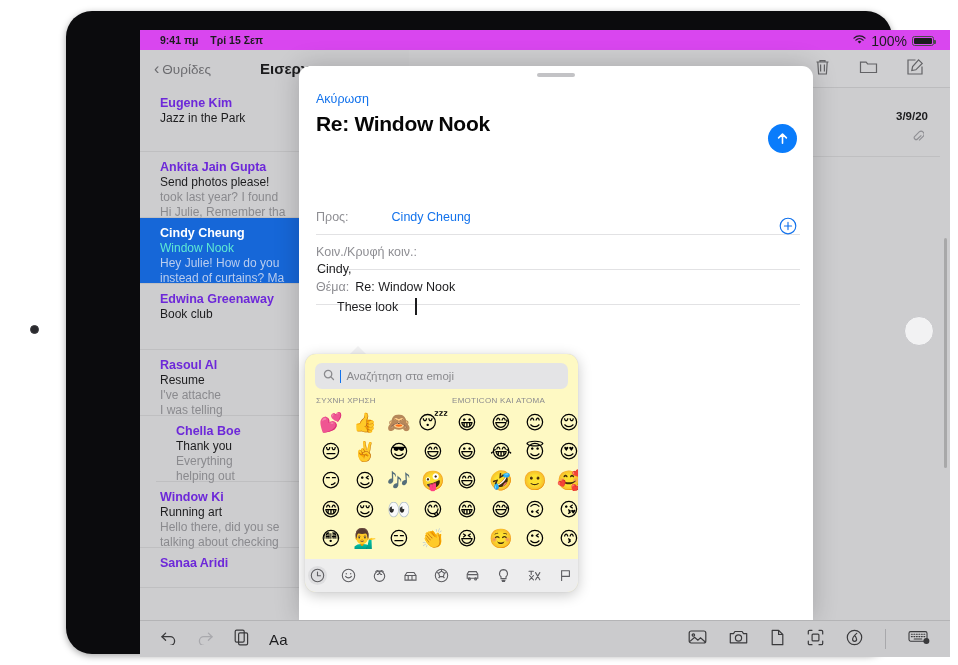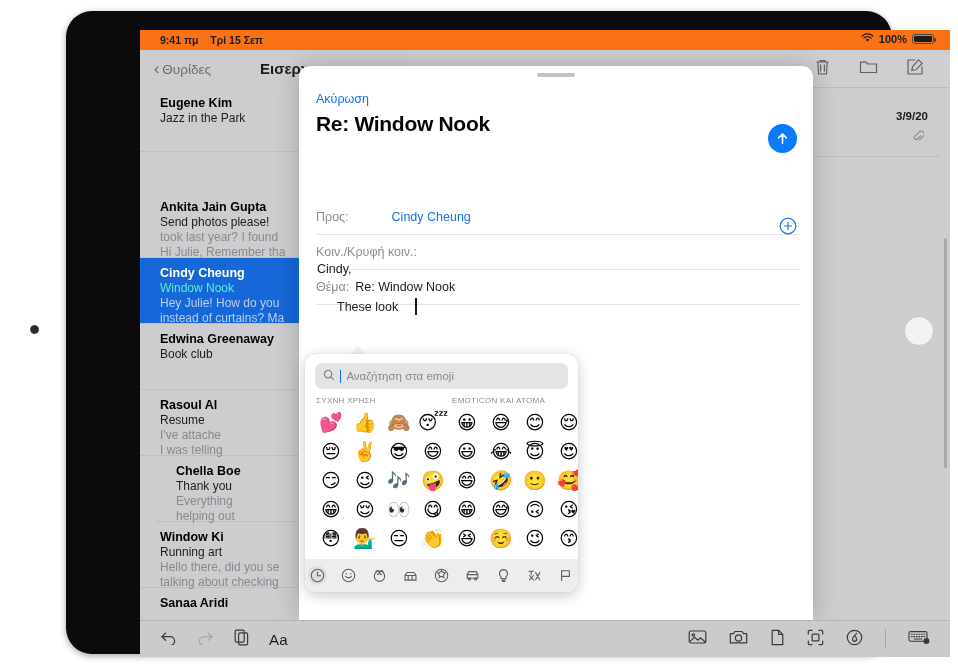--- a/index.html
+++ b/index.html
@@ -33,27 +33,27 @@
     position: absolute;
     left: 74px; top: 19px;
     width: 810px; height: 627px;
     background: #d1d1d3;
     overflow: hidden;
   }
 
   
   #statusbar {
     position: absolute; left: 0; top: 0; width: 810px; height: 20px;
-    background: #f97316;
+    background: #d946ef;
     font-size: 10.5px; color: #1c1c1e; font-weight: 600; padding-left: 20px;
   }
   #status-left { position: absolute; left: 20px; top: 4px; white-space: nowrap; }
   #status-left .date { margin-left: 9px; font-weight: 600; }
   #status-right { position: absolute; right: 16px; top: 3px; display: flex; align-items: center; gap: 5px; }
-  #status-right .pct { font-size: 11px; font-weight: 700; }
+  #status-right .pct { font-size: 14px; font-weight: 400; }
   .batt {
     width: 22px; height: 10px; border: 1.2px solid #4a4a4d; border-radius: 2.5px;
     position: relative; padding: 1px;
   }
   .batt i { display: block; height: 100%; background: #1c1c1e; border-radius: 1px; }
   .batt:after {
     content:''; position:absolute; right:-3px; top:3px; width:1.8px; height:4px;
     background:#4a4a4d; border-radius:0 1px 1px 0;
   }
 
@@ -70,21 +70,21 @@
   #back-chevron { font-size: 16px; margin-right: 3px; color: #6c6c70; }
   #mailbox-title {
     position: absolute; left: 120px; top: 10px;
     font-size: 15px; font-weight: 700; color: #1c1c1e;
   }
   .mail-row {
     position: relative; padding: 7px 14px 8px 20px;
     border-bottom: 1px solid #bfbfc1;
     min-height: 0;
   }
-  .mail-row .from { font-size: 12.5px; font-weight: 700; color: #000000; line-height: 16px; }
+  .mail-row .from { font-size: 12.5px; font-weight: 700; color: #6d28d9; line-height: 16px; }
   .mail-row .subj { font-size: 12px; color: #1c1c1e; line-height: 15px; }
   .mail-row .prev { font-size: 12px; color: #8a8a8e; line-height: 15px; white-space: nowrap; }
   .mail-row.sel { background: #1667d8; }
   .mail-row.sel .from { color: #fff; }
   .mail-row.sel .subj { color: #5eead4; }
   .mail-row.sel .prev { color: #b9cdef; }
 
   
   #msgpane {
     position: absolute; left: 269px; top: 20px; width: 541px; height: 570px;
@@ -168,21 +168,21 @@
   }
   .quote-body {
     position: absolute; left: 18px;
     font-size: 12.5px; color: #5b44c8; line-height: 17px; white-space: nowrap;
   }
 
   
   #emoji-pop {
     position: absolute; left: 165px; top: 324px;
     width: 273px; height: 238px;
-    background: #ffffff;
+    background: #fef9c3;
     border-radius: 11px;
     box-shadow: 0 3px 14px rgba(0,0,0,.22), 0 0 1px rgba(0,0,0,.18);
     overflow: hidden;
   }
   #emoji-arrow {
     position: absolute; left: 209px; top: 316px;
     width: 0; height: 0;
     border-left: 9px solid transparent;
     border-right: 9px solid transparent;
     border-bottom: 9px solid #f3f3f4;
@@ -253,21 +253,21 @@
         <span id="back-chevron">‹</span>
         <span>Θυρίδες</span>
       </div>
       <div id="mailbox-title">Εισερχ</div>
 
       <div style="position:absolute;left:0;top:38px;width:269px;height:532px;overflow:hidden;">
         <div class="mail-row" style="height:64px;">
           <div class="from">Eugene Kim</div>
           <div class="subj">Jazz in the Park</div>
         </div>
-        <div class="mail-row" style="height:66px;margin-top:40px;">
+        <div class="mail-row" style="height:66px;">
           <div class="from">Ankita Jain Gupta</div>
           <div class="subj">Send photos please!</div>
           <div class="prev">took last year? I found</div>
           <div class="prev">Hi Julie, Remember tha</div>
         </div>
         <div class="mail-row sel" style="height:66px;">
           <div class="from">Cindy Cheung</div>
           <div class="subj">Window Nook</div>
           <div class="prev">Hey Julie! How do you</div>
           <div class="prev">instead of curtains? Ma</div>

